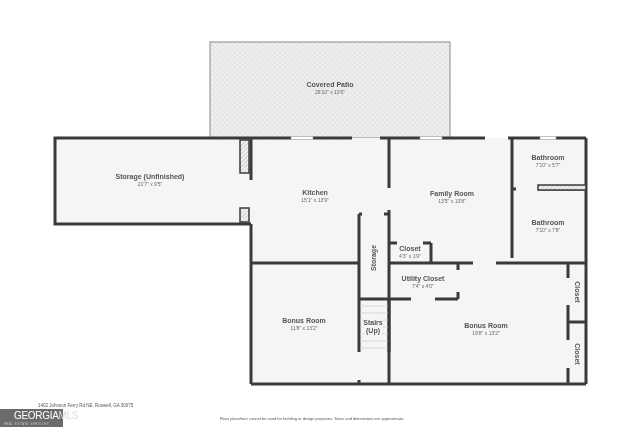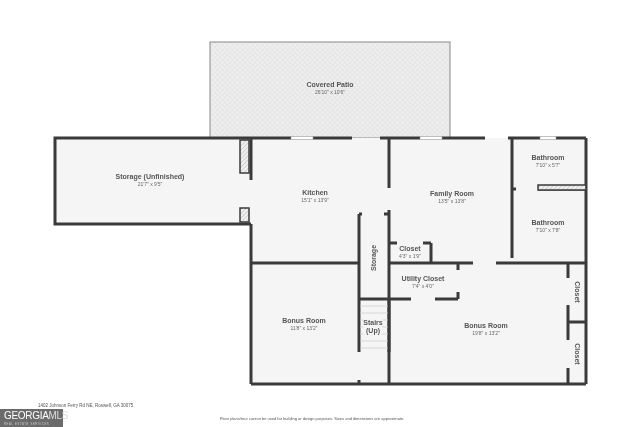--- a/index.html
+++ b/index.html
@@ -5,21 +5,21 @@
   html, body { margin: 0; padding: 0; }
   body { width: 640px; height: 427px; background: #ffffff; position: relative; overflow: hidden; font-family: "Liberation Sans", sans-serif; }
   .plan { position: absolute; left: 0; top: 0; width: 640px; height: 427px; }
   .room-label { position: absolute; text-align: center; color: #555; font-weight: bold; font-size: 7px; transform: translate(-50%, -50%); white-space: nowrap; }
   .room-dim { display: block; font-weight: normal; font-size: 5px; color: #666; margin-top: 1px; }
   .vert { transform: translate(-50%, -50%) rotate(90deg); }
   .vert-ccw { transform: translate(-50%, -50%) rotate(-90deg); }
   .footer-address { position: absolute; left: 38px; top: 403px; font-size: 4.5px; color: #555; }
   .footer-disclaimer { position: absolute; left: 220px; top: 416px; font-size: 4px; color: #555; }
   .logo { position: absolute; left: 0; top: 409px; width: 63px; height: 18px; background: #6b6b6b; color: #fff; }
-  .logo-main { position: absolute; left: 4px; top: 1px; font-size: 10px; letter-spacing: -0.3px; font-family: "Liberation Sans", sans-serif; }
+  .logo-main { position: absolute; left: 14px; top: 1px; font-size: 10px; letter-spacing: -0.3px; font-family: "Liberation Sans", sans-serif; }
   .logo-main b { font-weight: normal; color: #ddd; }
   .logo-sub { position: absolute; left: 4px; top: 13px; font-size: 2.8px; letter-spacing: 0.6px; color: #ccc; }
 </style>
 </head>
 <body>
 
 <svg class="plan" viewBox="0 0 640 427" xmlns="http://www.w3.org/2000/svg">
   <defs>
     <pattern id="pave" width="5" height="5" patternUnits="userSpaceOnUse">
       <rect width="5" height="5" fill="#efefef"></rect>

